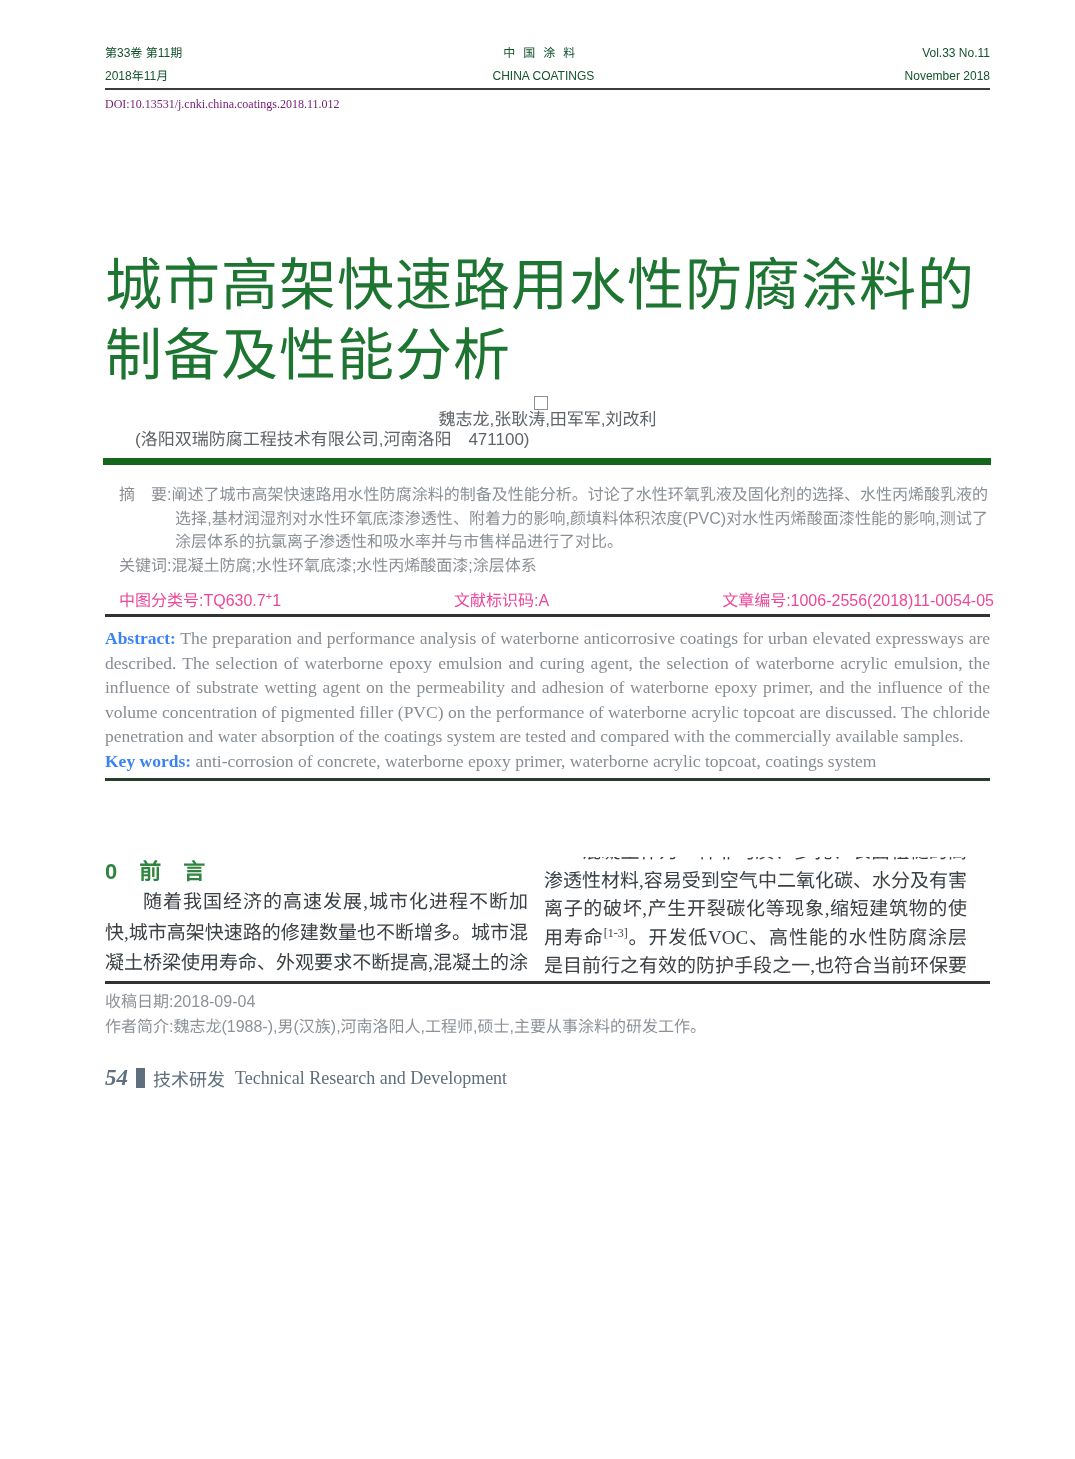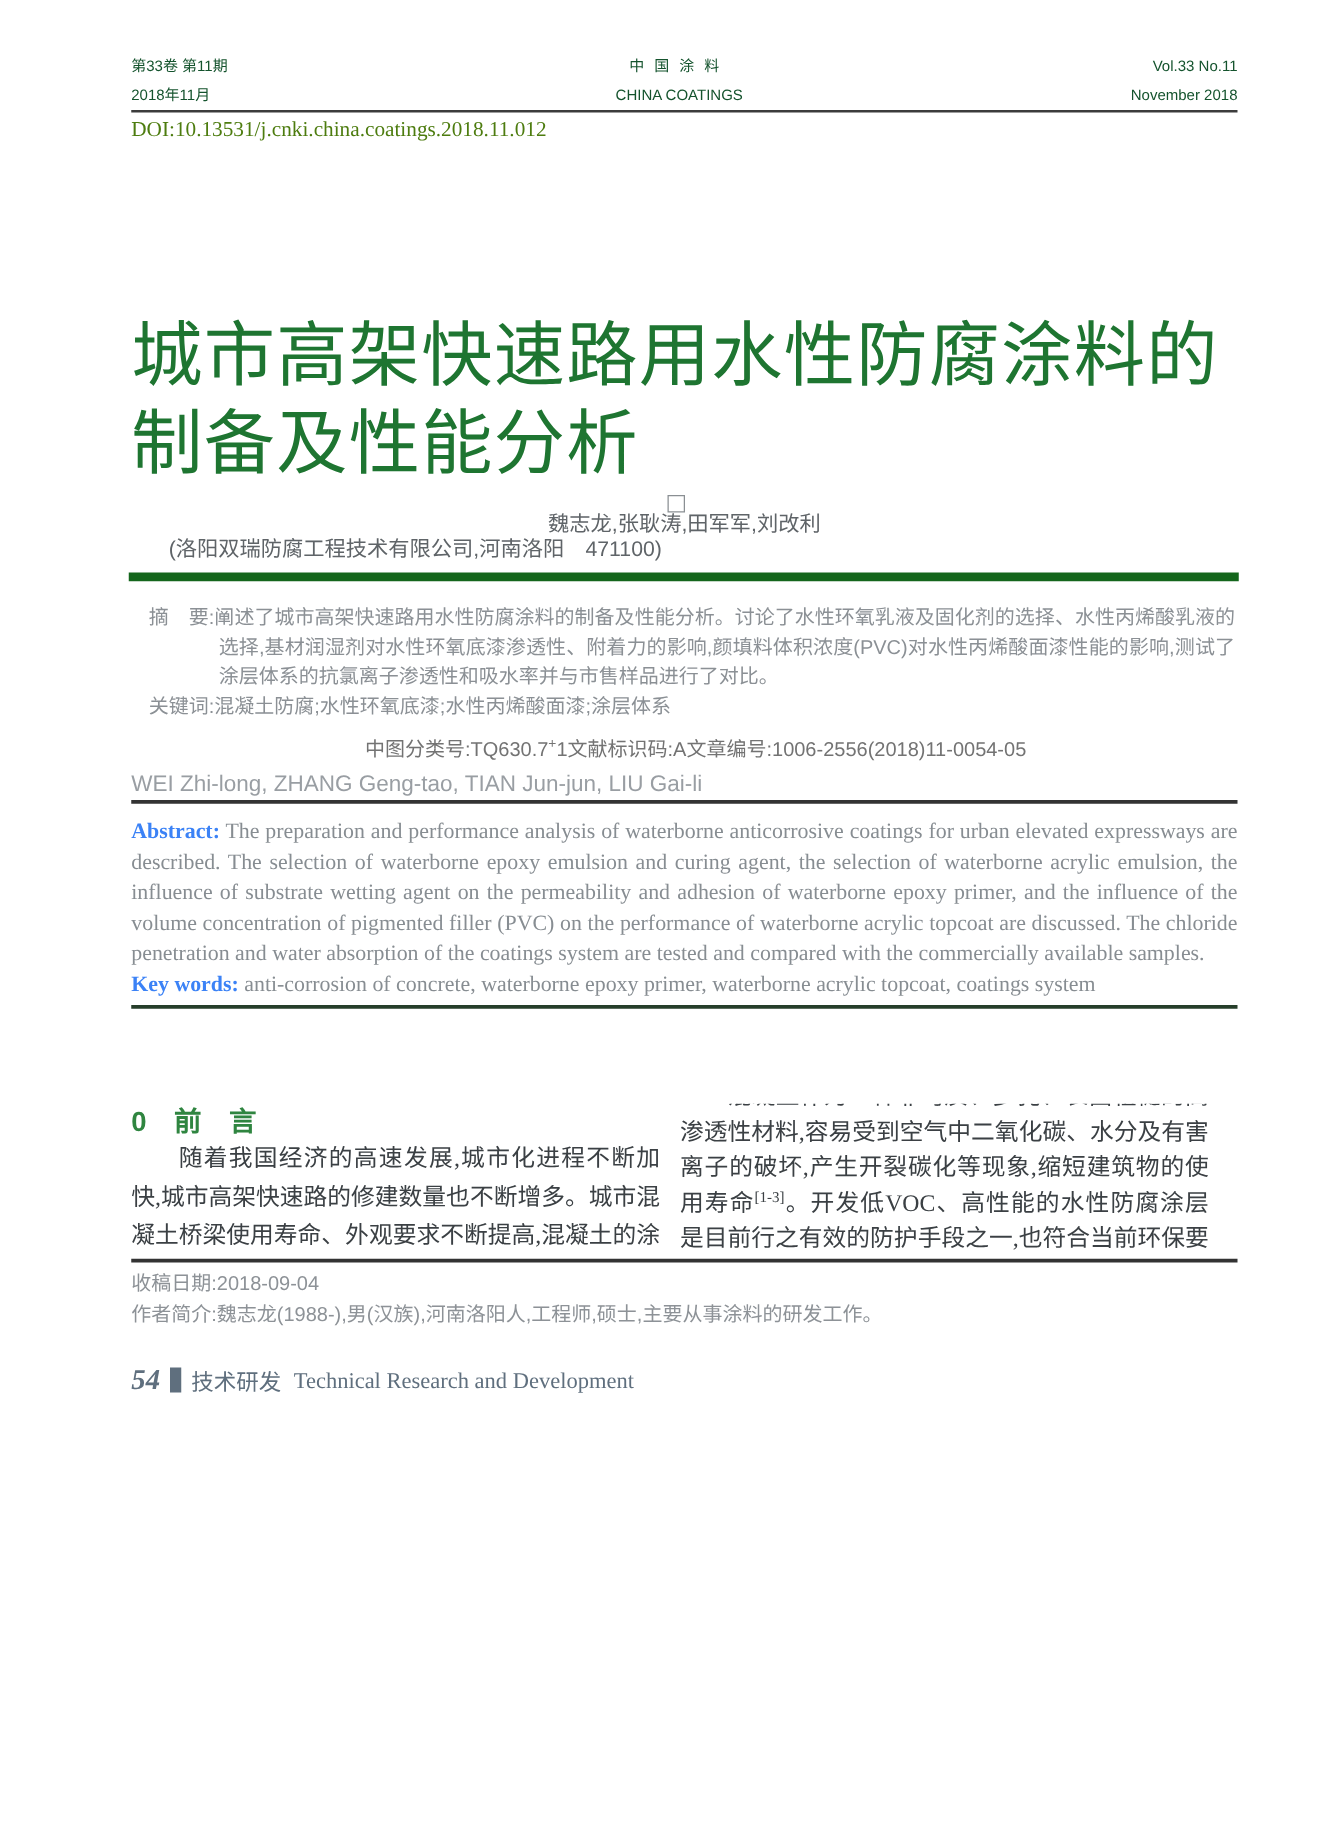--- a/index.html
+++ b/index.html
@@ -12,41 +12,41 @@
   .content { width: 885px; }
 
   
   .jheader { display: flex; justify-content: space-between; align-items: flex-start;
              color: #14532d; font-size: 12px; line-height: 23px; height: 46px; gap: 45px; }
   .jheader .col-l { text-align: left; }
   .jheader .col-c { text-align: center; }
   .jheader .col-c .cn { letter-spacing: 8px; }
   .jheader .col-r { text-align: right; }
   .rule-dark { border-bottom: 2px solid #3c3c3c; }
-  .doi { font-family: "Liberation Serif", serif; color: #4d7c0f; font-size: 17px;
+  .doi { font-family: "Liberation Serif", serif; color: #701a75; font-size: 12px;
          line-height: 20px; margin-top: 4px; }
 
   
   .cn-title { margin-top: 136px; color: #1e7531; font-weight: 400;
               font-size: 57px; line-height: 70px; letter-spacing: 1px;
               font-family: "Liberation Sans", sans-serif; }
   .authors-cn { margin-top: 6px; color: #5f6468; font-size: 17px; line-height: 20px;
                 display: flex; align-items: center; flex-direction: column; }
   .author-box { display: inline-block; width: 14px; height: 14px;
                 border: 1.5px solid #8a8f93; margin-right: 14px; }
   .affil-cn { color: #5f6468; font-size: 17px; line-height: 20px; padding-left: 30px; }
   .green-bar { margin-top: 8px; height: 7px; background: #14661c; width: 888px; margin-left: -2px; }
 
   
   .cn-abstract-wrap { margin-top: 18px; padding-left: 14px; padding-right: 2px;
                       color: #8b9095; font-size: 16px; line-height: 23.5px; }
   .cn-abstract { text-align: justify; padding-left: 56px; text-indent: -56px; }
   .cn-keywords { margin-top: 0px; }
-  .meta-row { display: flex; justify-content: center; margin-top: 14px;
-              color: #737373; font-size: 16px; line-height: 20px; width: 875px; }
+  .meta-row { display: flex; justify-content: space-between; margin-top: 14px;
+              color: #ec4899; font-size: 16px; line-height: 20px; width: 875px; }
   sup { font-size: 11px; vertical-align: super; line-height: 0; }
 
   
   .en-title { margin-top: 164px; color: #1a6b30; font-weight: bold;
               font-size: 34px; line-height: 48px; word-spacing: 5px;
               font-family: "Liberation Sans", sans-serif; }
   .authors-en { margin-top: 6px; color: #999ea3; font-size: 18px; line-height: 20px; }
   .affil-en { font-family: "Liberation Serif", serif; font-style: italic;
               color: #8f9499; font-size: 17px; line-height: 21px; }
   .rule-dark2 { border-bottom: 3px solid #333333; margin-top: 3px; }
@@ -119,21 +119,20 @@
   <div class="cn-abstract-wrap">
     <p class="cn-abstract"><span>摘　要:</span><span>阐述了城市高架快速路用水性防腐涂料的制备及性能分析。讨论了水性环氧乳液及固化剂的选择、水性丙烯酸乳液的选择,基材润湿剂对水性环氧底漆渗透性、附着力的影响,颜填料体积浓度(PVC)对水性丙烯酸面漆性能的影响,测试了涂层体系的抗氯离子渗透性和吸水率并与市售样品进行了对比。</span></p>
     <p class="cn-keywords"><span>关键词:</span><span>混凝土防腐;水性环氧底漆;水性丙烯酸面漆;涂层体系</span></p>
     <div class="meta-row">
       <span><span>中图分类号:TQ630.7</span><sup>+</sup><span>1</span></span>
       <span>文献标识码:A</span>
       <span>文章编号:1006-2556(2018)11-0054-05</span>
     </div>
   </div>
 
-  <div class="authors-en">WEI Zhi-long, ZHANG Geng-tao, TIAN Jun-jun, LIU Gai-li</div>
   <div class="rule-dark2"></div>
 
   <div class="en-abstract-wrap">
     <p><b>Abstract:</b><span> The preparation and performance analysis of waterborne anticorrosive coatings for urban elevated expressways are described. The selection of waterborne epoxy emulsion and curing agent, the selection of waterborne acrylic emulsion, the influence of substrate wetting agent on the permeability and adhesion of waterborne epoxy primer, and the influence of the volume concentration of pigmented filler (PVC) on the performance of waterborne acrylic topcoat are discussed. The chloride penetration and water absorption of the coatings system are tested and compared with the commercially available samples.</span></p>
     <p><b>Key words:</b><span> anti-corrosion of concrete, waterborne epoxy primer, waterborne acrylic topcoat, coatings system</span></p>
   </div>
   <div class="rule-green"></div>
 
   <div class="section0">
     <div class="cols">

